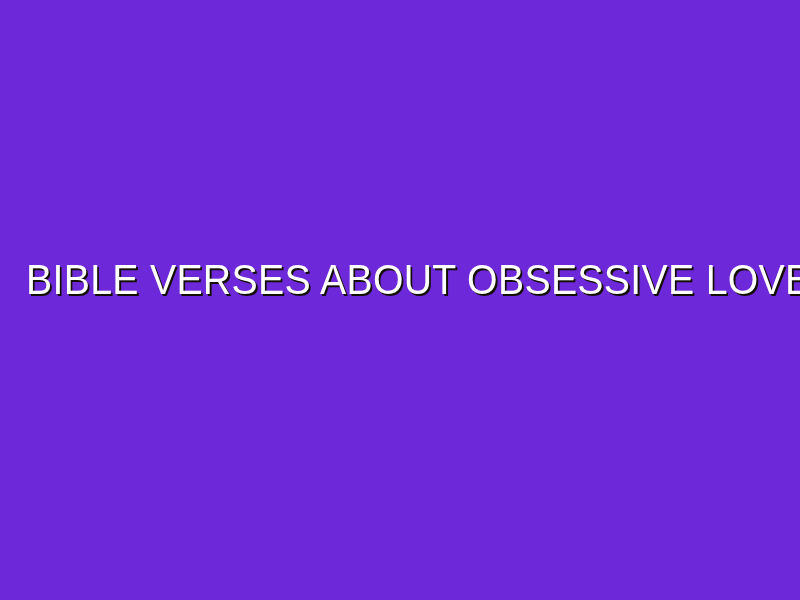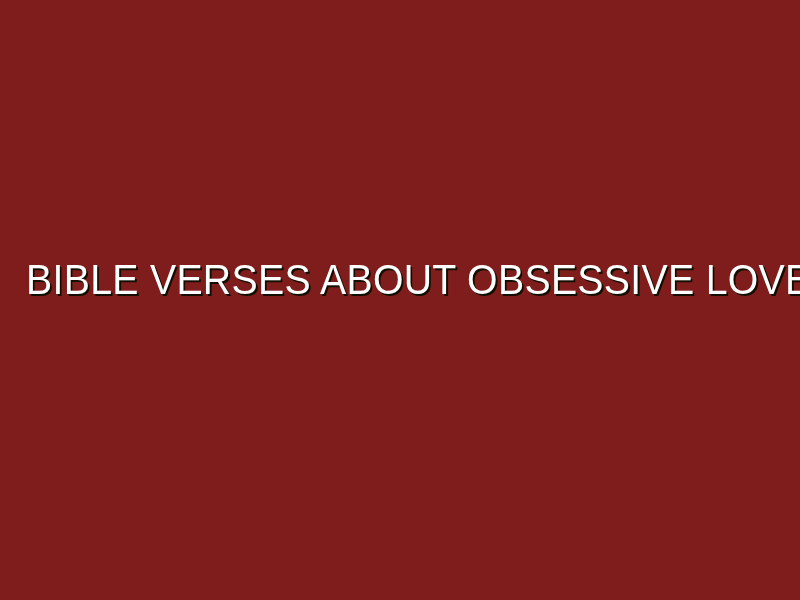--- a/index.html
+++ b/index.html
@@ -53,21 +53,21 @@
     transform-origin: center center;
     text-shadow:
       2px 2px 0 #120f00,
       2px 2px 1px rgba(10,8,0,0.85);
     -webkit-font-smoothing: antialiased;
   }
 </style>
 </head>
 <body>
 
-<div id="title-card" style="background-color: #7f1d1d;">
+<div id="title-card" style="background-color: #6d28d9;">
 
   <div id="title-text-wrap">
 
     <h1 id="title-text" style="color: rgb(255, 255, 255); text-shadow: rgb(18, 15, 0) 2px 2px 0px;">BIBLE VERSES ABOUT OBSESSIVE LOVE</h1>
 
   </div>
 
 </div>
 
 </body></html>

